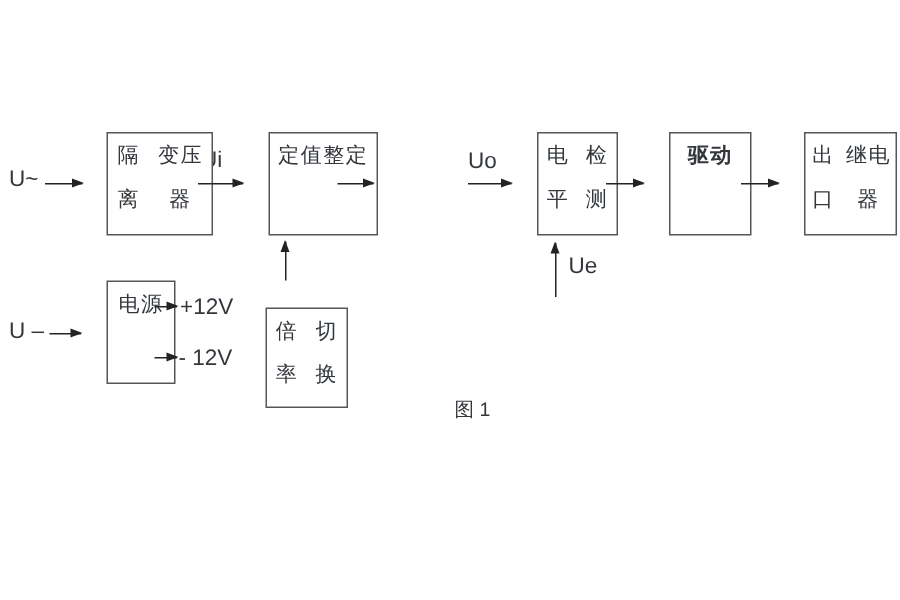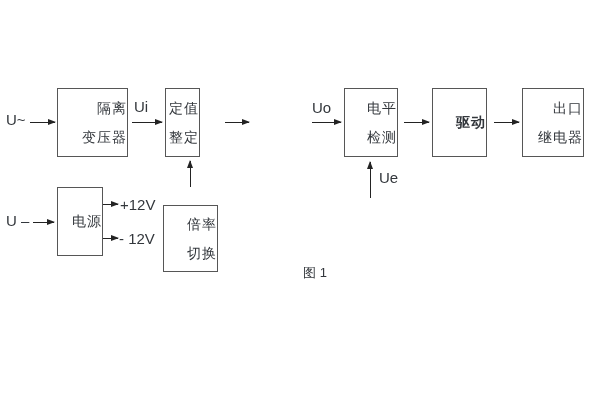--- a/index.html
+++ b/index.html
@@ -14,26 +14,27 @@
     color:var(--text,#33373c);
     overflow:hidden;
   }
   .canvas * { box-sizing:border-box; }
 
   
   .box {
     position:absolute;
     border:1px solid var(--border,#565656);
     background:var(--bg,#ffffff);
-    display:flex; flex-direction:column;
-    align-items:flex-end; justify-content:center;
+    display:flex; flex-direction:row;
+    align-items:flex-start; justify-content:center;
     text-align:center;
     font-size:14px; line-height:29px;
     color:var(--text,#33373c);
     letter-spacing:1px;
+    margin-left:14px;
   }
 
   
   .lbl {
     position:absolute;
     font-size:15px;
     color:var(--text,#33373c);
     white-space:nowrap;
     line-height:15px;
   }
@@ -89,21 +90,21 @@
   <span class="lbl" style="left:312px;top:100px;">Uo</span>
   <span class="lbl" style="left:379px;top:170px;">Ue</span>
   <span class="lbl" style="left:120px;top:197px;">+12V</span>
   <span class="lbl" style="left:119px;top:231px;">- 12V</span>
 
   <div class="box" style="left:57px; top:88px; width:71px; height:69px;">
     <span>隔离</span>
     <span>变压器</span>
   </div>
 
-  <div class="box" style="left:165px;top:88px; width:35px; height:69px;">
+  <div class="box" style="left:165px;top:88px; width:73px; height:69px;">
     <span>定值</span>
     <span>整定</span>
   </div>
 
 
   <div class="box" style="left:344px;top:88px; width:54px; height:69px;">
     <span>电平</span>
     <span>检测</span>
   </div>
 

